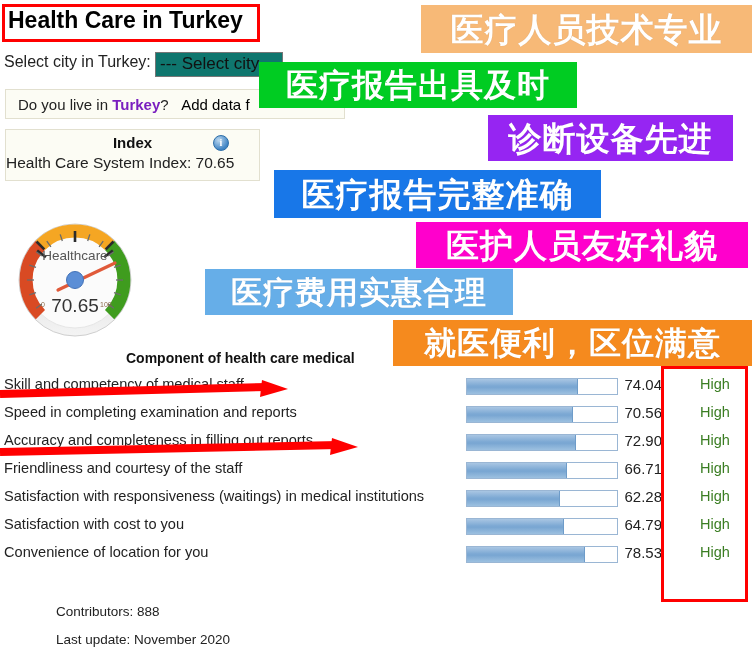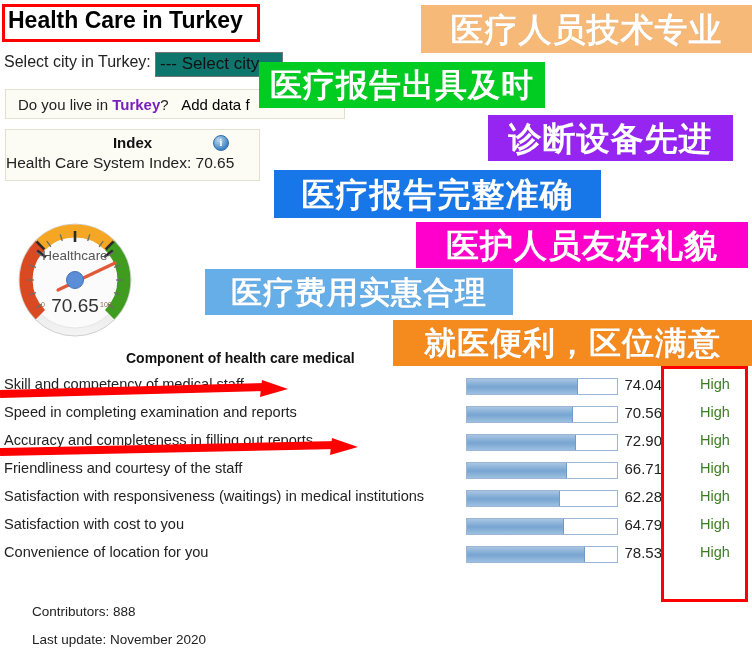--- a/index.html
+++ b/index.html
@@ -113,21 +113,21 @@
   .bar-num{
     position:absolute;left:622px;top:4px;width:40px;text-align:right;
     font-size:15px;color:#222;
   }
   .rating{
     position:absolute;left:672px;top:4px;font-size:14.5px;color:#3a7d22;white-space:nowrap;margin-left:28px;
   }
   .rating.vhigh{color:#1a1a1a;}
 
   
-  .footer-line{position:absolute;left:32px;font-size:13.5px;color:#222;text-align:right;}
+  .footer-line{position:absolute;left:56px;font-size:13.5px;color:#222;text-align:right;}
 
   
   .cn-box{
     position:absolute;
     color:#ffffff;
     font-weight:bold;
     font-family:"DejaVu Sans","Liberation Sans",sans-serif;
     letter-spacing:1px;
     white-space:nowrap;
     line-height:1;
@@ -294,21 +294,21 @@
     <svg width="380" height="22" viewBox="0 0 380 22">
       <line x1="0" y1="15" x2="338" y2="8" stroke="#FF0000" stroke-width="8"></line>
       <polygon points="332,1 358,10 330,18" fill="#FF0000"></polygon>
     </svg>
   </div>
 
   <div class="red-rect" style="left:661px;top:366px;width:87px;height:236px;"></div>
 
   <div id="callouts">
       <div class="cn-box" style="left: 421px; top: 5px; width: 331px; height: 48px; background: rgb(247, 185, 119); color: rgb(255, 255, 255); font-size: 33px;">医疗人员技术专业</div>
-      <div class="cn-box" style="left: 259px; top: 62px; width: 286px; height: 46px; background: rgb(0, 204, 34); color: rgb(255, 255, 255); font-size: 32px;">医疗报告出具及时</div>
+      <div class="cn-box" style="left: 259px; top: 62px; width: 318px; height: 46px; background: rgb(0, 204, 34); color: rgb(255, 255, 255); font-size: 32px;">医疗报告出具及时</div>
       <div class="cn-box" style="left: 488px; top: 115px; width: 245px; height: 46px; background: rgb(150, 37, 242); color: rgb(255, 255, 255); font-size: 33px;">诊断设备先进</div>
       <div class="cn-box" style="left: 274px; top: 170px; width: 327px; height: 48px; background: rgb(24, 119, 232); color: rgb(255, 255, 255); font-size: 33px;">医疗报告完整准确</div>
       <div class="cn-box" style="left: 416px; top: 222px; width: 332px; height: 46px; background: rgb(255, 0, 204); color: rgb(255, 255, 255); font-size: 33px;">医护人员友好礼貌</div>
       <div class="cn-box" style="left: 205px; top: 269px; width: 308px; height: 46px; background: rgb(102, 174, 232); color: rgb(255, 255, 255); font-size: 31px;">医疗费用实惠合理</div>
       <div class="cn-box" style="left: 393px; top: 320px; width: 359px; height: 46px; background: rgb(245, 138, 30); color: rgb(255, 255, 255); font-size: 32px;">就医便利，区位满意</div>
     </div>
 
 </div>
 
 </body></html>

